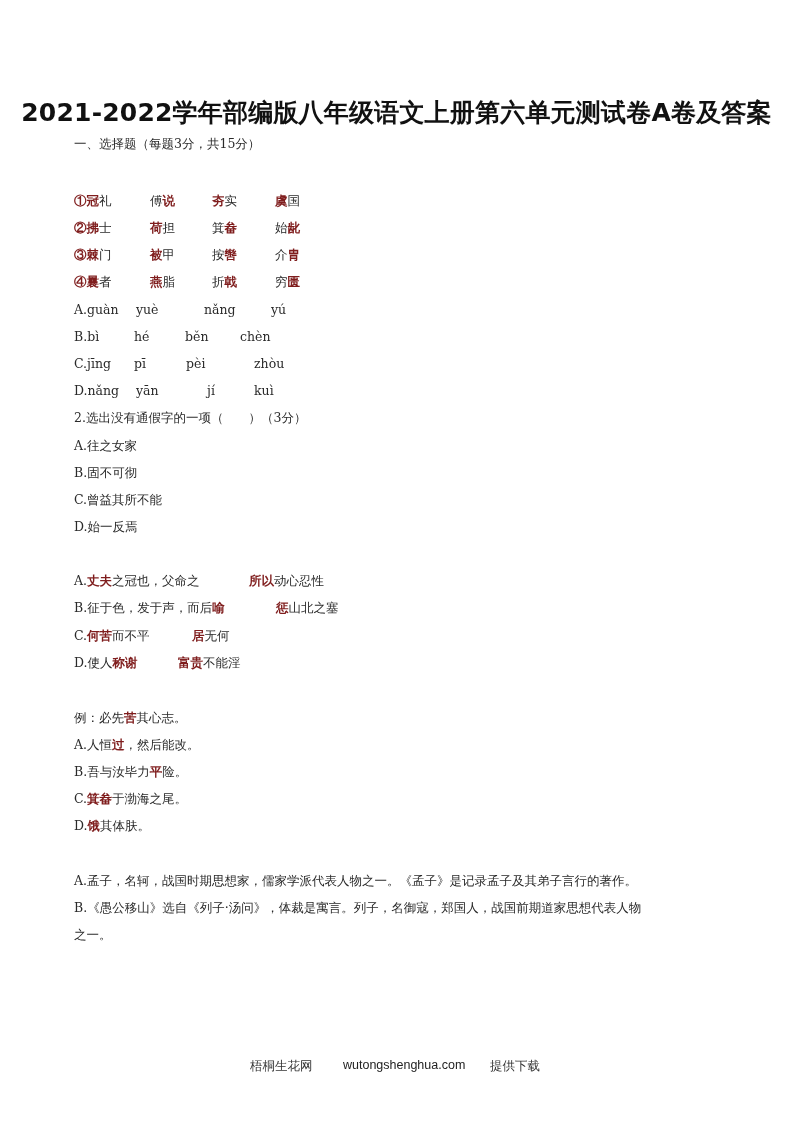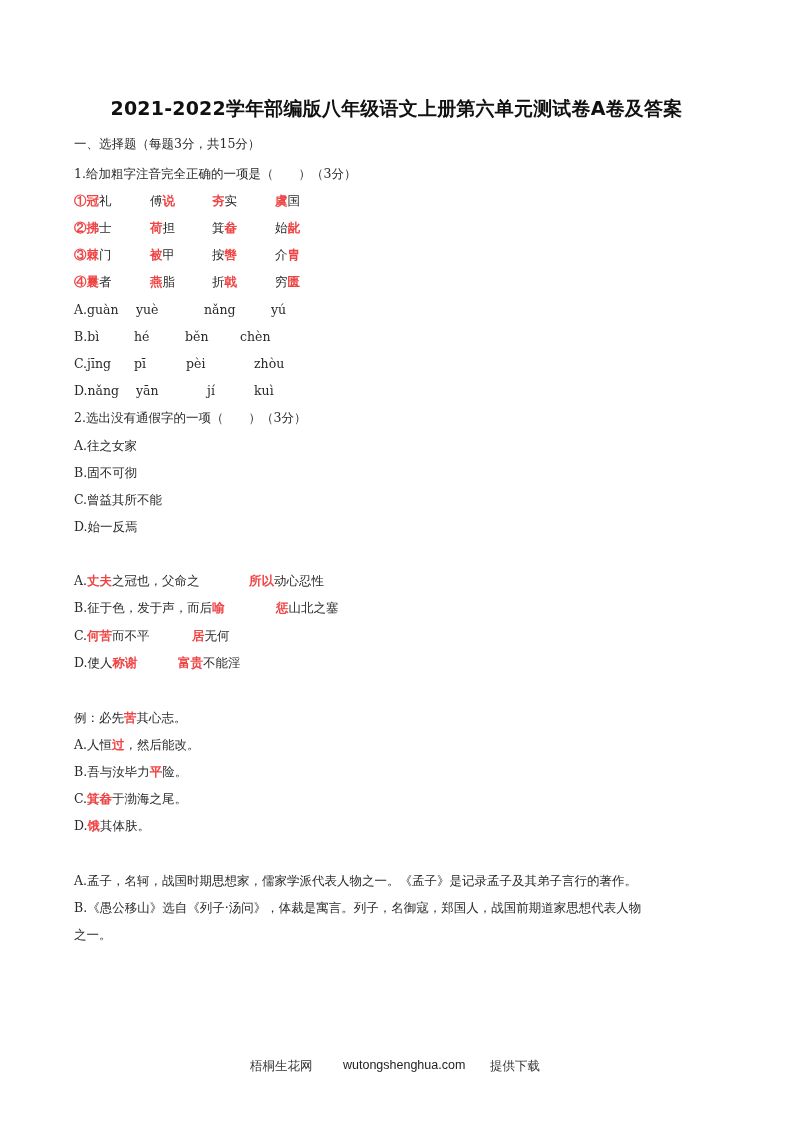--- a/index.html
+++ b/index.html
@@ -4,47 +4,46 @@
   <style>
     html, body { margin: 0; padding: 0; background: #ffffff; }
     body {
       width: 793px; height: 1122px; position: relative; overflow: hidden;
       font-family: "DejaVu Serif", "Liberation Serif", serif;
       color: #222222;
     }
     .page { position: absolute; left: 0; top: 0; width: 793px; height: 1122px; }
     .title {
       position: absolute; left: 0; width: 793px; top: 96px;
-      text-align: center; font-size: 19px; font-weight: bold; color: #111;
+      text-align: center; font-size: 25px; font-weight: bold; color: #111;
       letter-spacing: 0.2px;
       font-family: "DejaVu Sans", "Liberation Sans", sans-serif;
     }
     .line {
       position: absolute; left: 74px; font-size: 12.5px; line-height: 16px;
       white-space: nowrap; color: #2a2a2a;
     }
-    .b { font-weight: bold; color: #ef4444; }
+    .b { font-weight: bold; color: #7f1d1d; }
     .cell { position: absolute; white-space: nowrap; }
     .footer {
       position: absolute; top: 1058px; left: 0; width: 793px;
       font-size: 12.5px; color: #333;
     }
     .footer span { position: absolute; white-space: nowrap; }
     .footer .url { font-family: "Liberation Sans", "DejaVu Sans", sans-serif; color: #222; }
   </style>
 </head>
 <body>
 
 <div class="page">
 
   <div class="title">2021-2022学年部编版八年级语文上册第六单元测试卷A卷及答案</div>
 
   <div class="line" style="top:136px">一、选择题（每题3分，共15分）</div>
 
-  <div class="line" style="top:166px">1.给加粗字注音完全正确的一项是（　　）（3分）</div>
 
   <div>
 
     <div class="line" style="top:193px">
       <span class="cell" style="left:0"><span class="b">①冠</span><span>礼</span></span>
       <span class="cell" style="left:76px"><span>傅</span><span class="b">说</span></span>
       <span class="cell" style="left:138px"><span class="b">夯</span><span>实</span></span>
       <span class="cell" style="left:201px"><span class="b">虞</span><span>国</span></span>
     </div>
 

